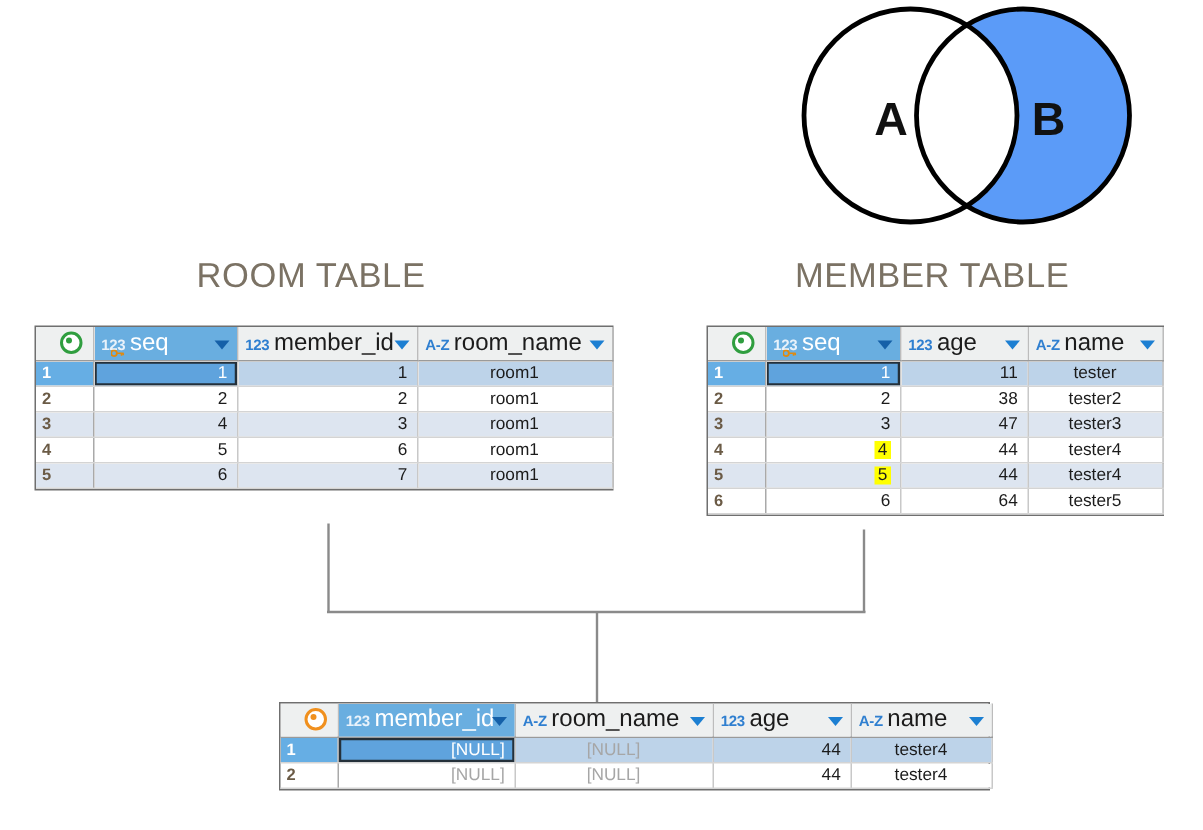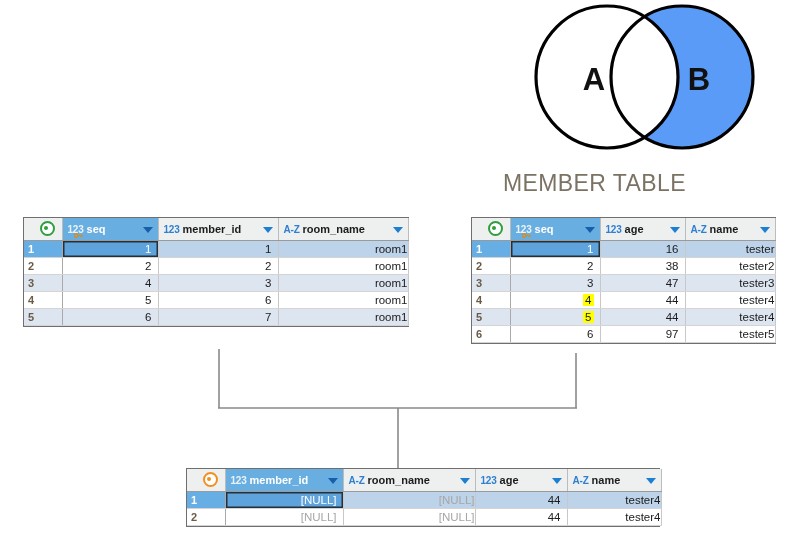--- a/index.html
+++ b/index.html
@@ -26,21 +26,21 @@
   
   .caption{
     position:absolute;
     font-size:23px;
     color:#7b7264;
     letter-spacing:0.4px;
     white-space:nowrap;
     font-family:"Liberation Sans", sans-serif;
   }
   #cap-room{left:131px;top:170px;}
-  #cap-member{left:503px;top:170px;}
+  #cap-member{left:530px;top:170px;}
 
   
   .grid{
     position:absolute;
     border:1px solid #6f6f6f;
     background:#ffffff;
     box-sizing:border-box;
     font-size:11.5px;
     color:#1b1b1b;
   }
@@ -84,21 +84,21 @@
     padding-right:7px;
   }
   .tprefix{
     color:#2f7fd0;
     font-weight:bold;
     font-size:10px;
     letter-spacing:-0.2px;
     margin-right:3px;
     margin-top:16px;
   }
-  .colname{font-weight:bold;font-size:11px;}
+  .colname{font-weight:normal;font-size:16px;}
   .caret{
     position:absolute;
     right:5px;top:50%;
     margin-top:-2px;
     width:0;height:0;
     border-left:5px solid transparent;
     border-right:5px solid transparent;
     border-top:6px solid #1c7fd2;
   }
   .grid thead th.hl .caret{border-top-color:#1560a8;}
@@ -136,21 +136,21 @@
     border-right:1px solid #a9a9a9;
     color:#6b5b46;
     font-weight:bold;
     font-size:11px;
     padding-left:4px;
     text-align:left;
   }
   tr.sel td.gut{background:#66aee4;color:#ffffff;}
 
   td.num{text-align:right;padding-right:6px;}
-  td.txt{text-align:right;padding-left:0;}
+  td.txt{text-align:center;padding-left:0;}
 
   tr.alt td{background:#dde5f0;}
   tr.sel td{background:#bdd3e9;}
   tr.plain td{background:#ffffff;}
 
   
   td.focus{
     background:#5fa3dd !important;
     color:#ffffff;
     box-shadow:inset 0 0 0 1.5px #24303a;
@@ -198,20 +198,21 @@
 
     <line x1="219" y1="349" x2="219" y2="408"></line>
 
     <line x1="576" y1="353" x2="576" y2="408"></line>
 
     <line x1="218" y1="408" x2="577" y2="408"></line>
 
     <line x1="398" y1="408" x2="398" y2="468"></line>
   </svg>
 
+  <div class="caption" id="cap-room">ROOM TABLE</div>
   <div class="caption" id="cap-member">MEMBER TABLE</div>
 
   <div class="grid" id="grid-room" style="left:23px;top:217px;width:386px;">
     <table>
       <colgroup>
         <col style="width:38px">
           <col style="width:96px">
           <col style="width:120px">
           <col style="width:130px">
       </colgroup>
@@ -305,21 +306,21 @@
           <th>
             <span class="tprefix">A-Z</span><span class="colname">name</span>
             <span class="caret"></span>
           </th>
         </tr>
       </thead>
       <tbody>
         <tr class="sel">
           <td class="gut">1</td>
           <td class="num focus">1</td>
-          <td class="num">16</td>
+          <td class="num">11</td>
           <td class="txt">tester</td>
         </tr>
         <tr class="plain">
           <td class="gut">2</td>
           <td class="num">2</td>
           <td class="num">38</td>
           <td class="txt">tester2</td>
         </tr>
         <tr class="alt">
           <td class="gut">3</td>
@@ -335,21 +336,21 @@
         </tr>
         <tr class="alt">
           <td class="gut">5</td>
           <td class="num"><span class="hlmark">5</span></td>
           <td class="num">44</td>
           <td class="txt">tester4</td>
         </tr>
         <tr class="plain">
           <td class="gut">6</td>
           <td class="num">6</td>
-          <td class="num">97</td>
+          <td class="num">64</td>
           <td class="txt">tester5</td>
         </tr>
       </tbody>
     </table>
   </div>
 
   <div class="grid" id="grid-result" style="left:186px;top:468px;width:474px;">
     <table>
       <colgroup>
         <col style="width:38px">

